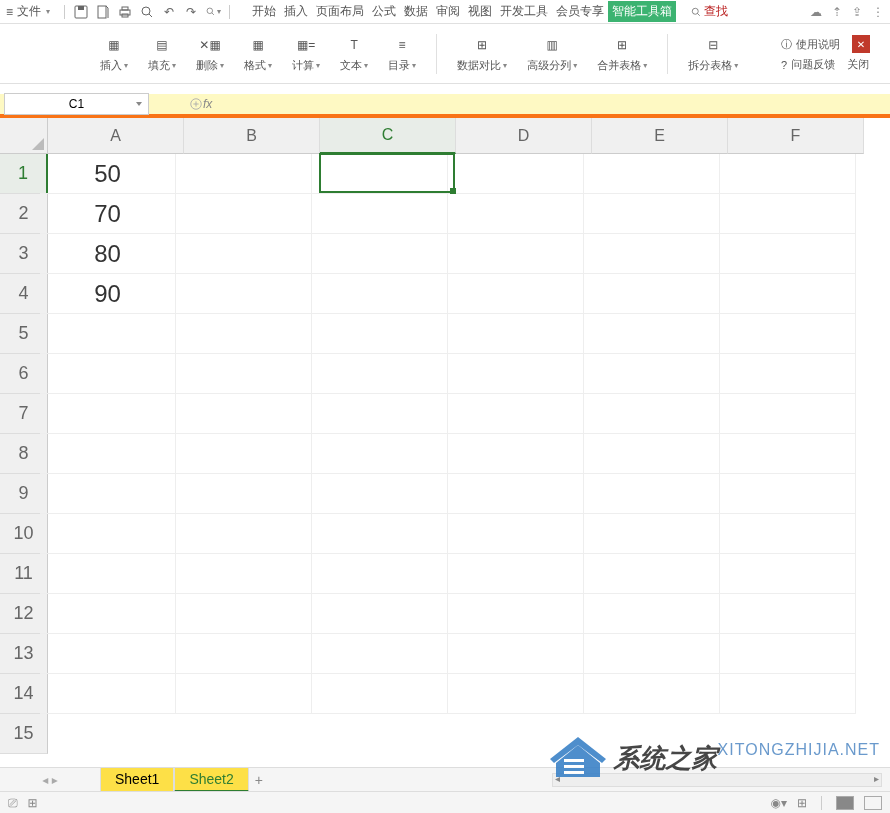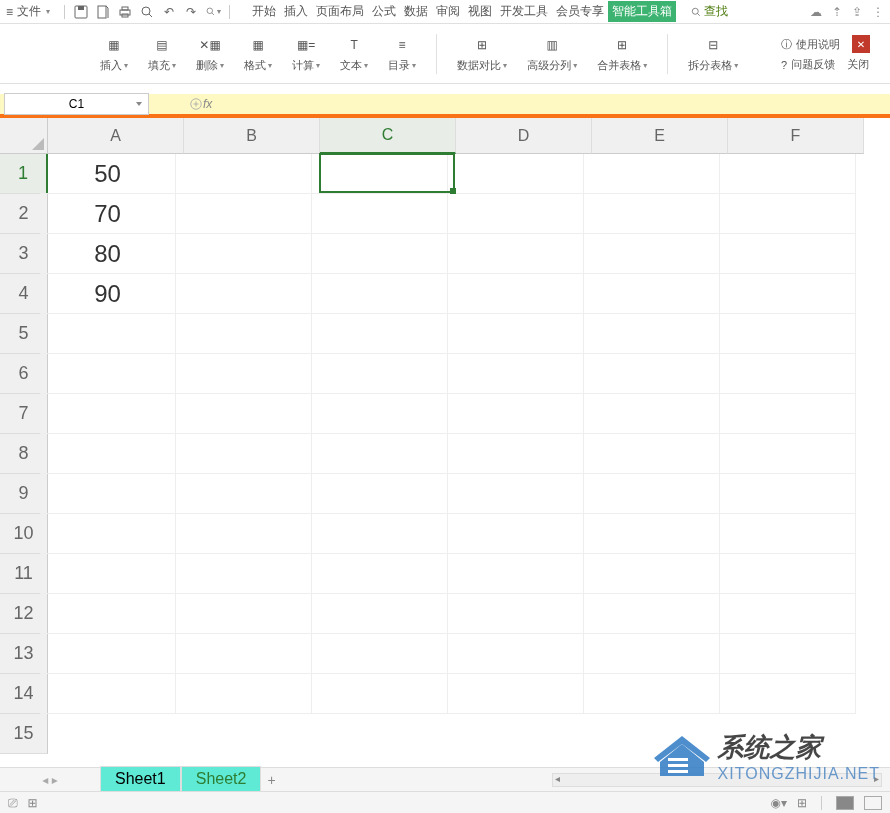--- a/index.html
+++ b/index.html
@@ -6,21 +6,21 @@
 body { font-family: "Microsoft YaHei", Arial, sans-serif; font-size: 12px; background: #fff; width: 890px; height: 813px; overflow: hidden; position: relative; }
 
 
 .menubar { height: 24px; display: flex; align-items: center; padding: 0 6px; gap: 4px; border-bottom: 1px solid #e0e0e0; color: #555; }
 .menubar .file-menu { display: flex; align-items: center; gap: 4px; margin-right: 6px; }
 .menubar .qat { display: flex; align-items: center; gap: 6px; }
 .menubar .qat-icon { width: 16px; height: 16px; display: flex; align-items: center; justify-content: center; color: #666; }
 .menubar .tabs { display: flex; align-items: center; margin-left: 10px; }
 .menubar .tab { padding: 2px 4px; color: #555; font-size: 12px; cursor: pointer; }
 .menubar .tab.active { background: #3cb371; color: #fff; }
-.menubar .srch { margin-left: 10px; display: flex; align-items: center; gap: 2px; color: #4d7c0f; justify-content: space-between; }
+.menubar .srch { margin-left: 10px; display: flex; align-items: center; gap: 2px; color: #b91c1c; justify-content: space-between; }
 .menubar .right-icons { margin-left: auto; display: flex; gap: 10px; color: #888; }
 .sep { width: 1px; height: 14px; background: #ccc; margin: 0 4px; }
 
 
 .ribbon { height: 60px; display: flex; align-items: center; padding: 0 20px 0 100px; gap: 20px; border-bottom: 1px solid #e0e0e0; }
 .ribbon-group { display: flex; flex-direction: column; align-items: center; gap: 2px; cursor: pointer; }
 .ribbon-icon { width: 28px; height: 22px; display: flex; align-items: center; justify-content: center; color: #555; }
 .ribbon-label { font-size: 11px; color: #555; display: flex; align-items: center; gap: 1px; }
 .ribbon-right { margin-left: auto; display: flex; flex-direction: column; gap: 4px; font-size: 11px; color: #555; }
 .ribbon-right .row { display: flex; align-items: center; gap: 4px; }
@@ -46,38 +46,38 @@
 .row-h.sel { background: #e8ede8; color: #2e7d32; border-right: 2px solid #2e7d32; }
 .cells { position: absolute; left: 40px; top: 36px; }
 .cell-row { display: flex; }
 .cell { width: 136px; height: 40px; border-right: 1px solid #eee; border-bottom: 1px solid #eee; display: flex; align-items: center; justify-content: center; font-size: 24px; color: #333; }
 .active-cell { position: absolute; border: 2px solid #2e7d32; pointer-events: none; }
 .active-cell::after { content: ""; position: absolute; right: -3px; bottom: -3px; width: 6px; height: 6px; background: #2e7d32; }
 
 
 .sheet-tabs { position: absolute; bottom: 22px; left: 0; right: 0; height: 24px; display: flex; align-items: center; background: #f5f5f5; border-top: 1px solid #ddd; }
 .sheet-nav { width: 100px; display: flex; align-items: center; justify-content: center; gap: 4px; color: #aaa; }
-.sheet-tab { padding: 3px 14px; border: 1px solid #ddd; background: #5eead4; font-size: 16px; cursor: pointer; }
+.sheet-tab { padding: 3px 14px; border: 1px solid #ddd; background: #fde047; font-size: 14px; cursor: pointer; }
 .sheet-tab.active { color: #2e7d32; border-bottom: 2px solid #2e7d32; }
 .add-sheet { margin-left: 6px; color: #888; cursor: pointer; font-size: 14px; }
 .hscroll { margin-left: auto; width: 330px; height: 14px; background: #eee; border: 1px solid #ddd; position: relative; margin-right: 8px; }
 .hscroll::before { content: "◂"; position: absolute; left: 2px; top: -1px; color: #888; font-size: 10px; }
 .hscroll::after { content: "▸"; position: absolute; right: 2px; top: -1px; color: #888; font-size: 10px; }
 
 
 .status-bar { position: absolute; bottom: 0; left: 0; right: 0; height: 22px; display: flex; align-items: center; padding: 0 8px; background: #f5f5f5; border-top: 1px solid #ddd; color: #888; gap: 10px; }
 .status-right { margin-left: auto; display: flex; align-items: center; gap: 10px; }
 .view-btn { width: 18px; height: 14px; border: 1px solid #aaa; }
 .view-btn.active { background: #888; }
 
 
 .watermark { position: absolute; right: 10px; bottom: 30px; display: flex; align-items: center; gap: 6px; opacity: 0.9; }
 .wm-logo { width: 60px; height: 50px; position: relative; }
 .wm-logo svg { width: 100%; height: 100%; }
-.wm-text { display: flex; flex-direction: column; }
+.wm-text { display: flex; flex-direction: row; }
 .wm-main { font-size: 26px; font-weight: bold; color: #333; font-style: italic; }
 .wm-sub { font-size: 16px; color: #5a8fc7; letter-spacing: 1px; }
 
 svg { display: block; }
 .dd { font-size: 8px; color: #888; margin-left: 1px; }
 </style>
 </head>
 <body>
 
 <div class="menubar">

